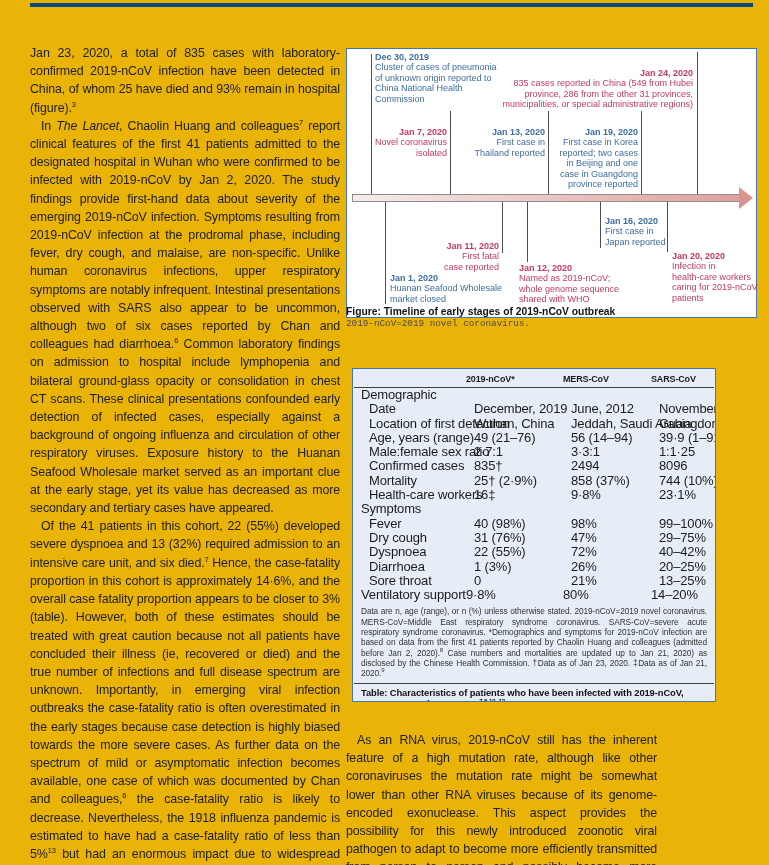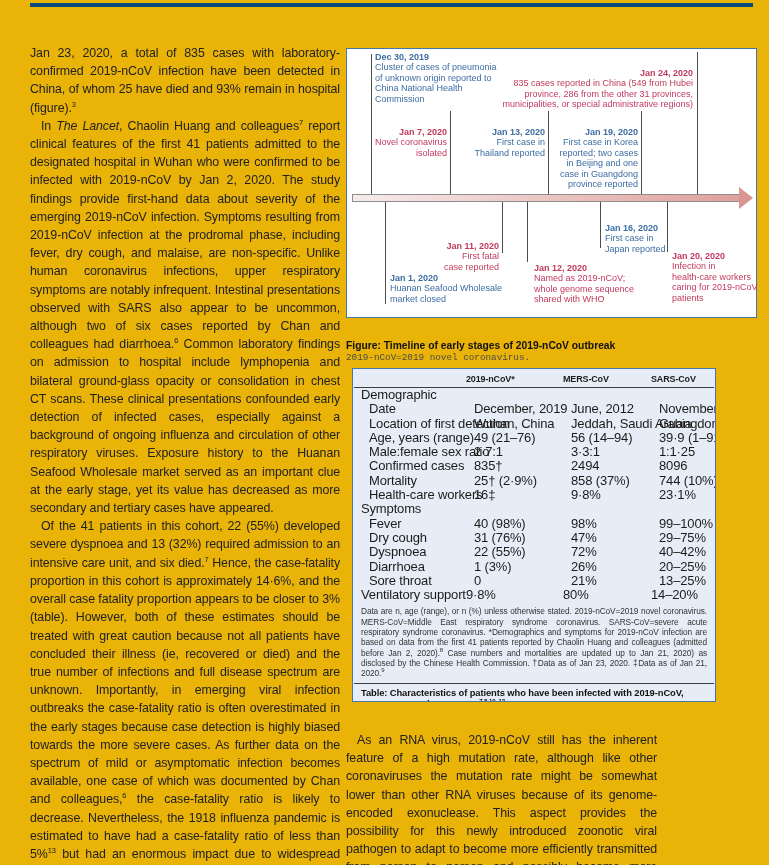--- a/index.html
+++ b/index.html
@@ -24,21 +24,21 @@
   .evt.red{color:var(--figure-red,#c23a5e);}
   .ta-l{text-align:left;} .ta-r{text-align:right;margin-top:17px;}
   .evt-leader{position:absolute;width:1px;background:var(--leader-line,#4d4d4d);}
   #arrow-bar{position:absolute;left:5px;top:145px;width:389px;height:8px;box-sizing:border-box;
              border:1px solid var(--arrow-border,#8d8d8d);
              background:linear-gradient(to right,var(--arrow-start,#f6eceb),var(--arrow-end,#dfa09c));}
   #arrow-head{position:absolute;left:392px;top:138px;width:0;height:0;
               border-top:11px solid transparent;border-bottom:11px solid transparent;
               border-left:14px solid var(--arrow-head,#d9958f);}
 
-  #figure-caption{position:absolute;left:346px;top:340px;width:405px;}
+  #figure-caption{position:absolute;left:346px;top:306px;width:405px;}
   #figure-caption .fc-title{font-size:10.3px;font-weight:bold;color:#111;}
   #figure-caption .fc-note{font-size:9.3px;color:#4c4c4c;margin-top:1px;font-family:Liberation Mono, monospace;}
 
   
   #table-box{position:absolute;left:352px;top:368px;width:364px;height:334px;box-sizing:border-box;
              background:var(--table-bg,#e7edf6);border:1px solid var(--box-border,#4576ad);overflow:hidden;}
   .t-row{display:flex;height:14.3px;line-height:14.3px;font-size:13px;padding:0 8px;letter-spacing:-0.15px;color:#1b1b1b;}
   .t-head{height:18px;line-height:20px;font-weight:bold;font-size:9px;}
   .tc{flex:none;white-space:nowrap;overflow:visible;}
   .tc0{width:105px;} .tc1{width:97px;} .tc2{width:88px;} .tc3{flex:1;}
@@ -114,29 +114,29 @@
     </div>
 
     <div class="evt-leader" style="left:155px;top:153px;height:51px"></div>
     <div class="evt red ta-r" style="left:75px;top:175px;width:77px">
       <div class="evt-date">Jan 11, 2020</div>
       <div>First fatal</div>
       <div>case reported</div>
     </div>
 
     <div class="evt-leader" style="left:180px;top:153px;height:60px"></div>
-    <div class="evt red ta-l" style="left:187px;top:214px;width:120px">
+    <div class="evt red ta-l" style="left:172px;top:214px;width:120px">
       <div class="evt-date">Jan 12, 2020</div>
       <div>Named as 2019-nCoV;</div>
       <div>whole genome sequence</div>
       <div>shared with WHO</div>
     </div>
 
     <div class="evt-leader" style="left:253px;top:153px;height:46px"></div>
-    <div class="evt blue ta-l" style="left:258px;top:174px;width:90px">
+    <div class="evt blue ta-l" style="left:258px;top:167px;width:90px">
       <div class="evt-date">Jan 16, 2020</div>
       <div>First case in</div>
       <div>Japan reported</div>
     </div>
 
     <div class="evt-leader" style="left:320px;top:153px;height:50px"></div>
     <div class="evt red ta-l" style="left:325px;top:202px;width:110px">
       <div class="evt-date">Jan 20, 2020</div>
       <div>Infection in</div>
       <div>health-care workers</div>

